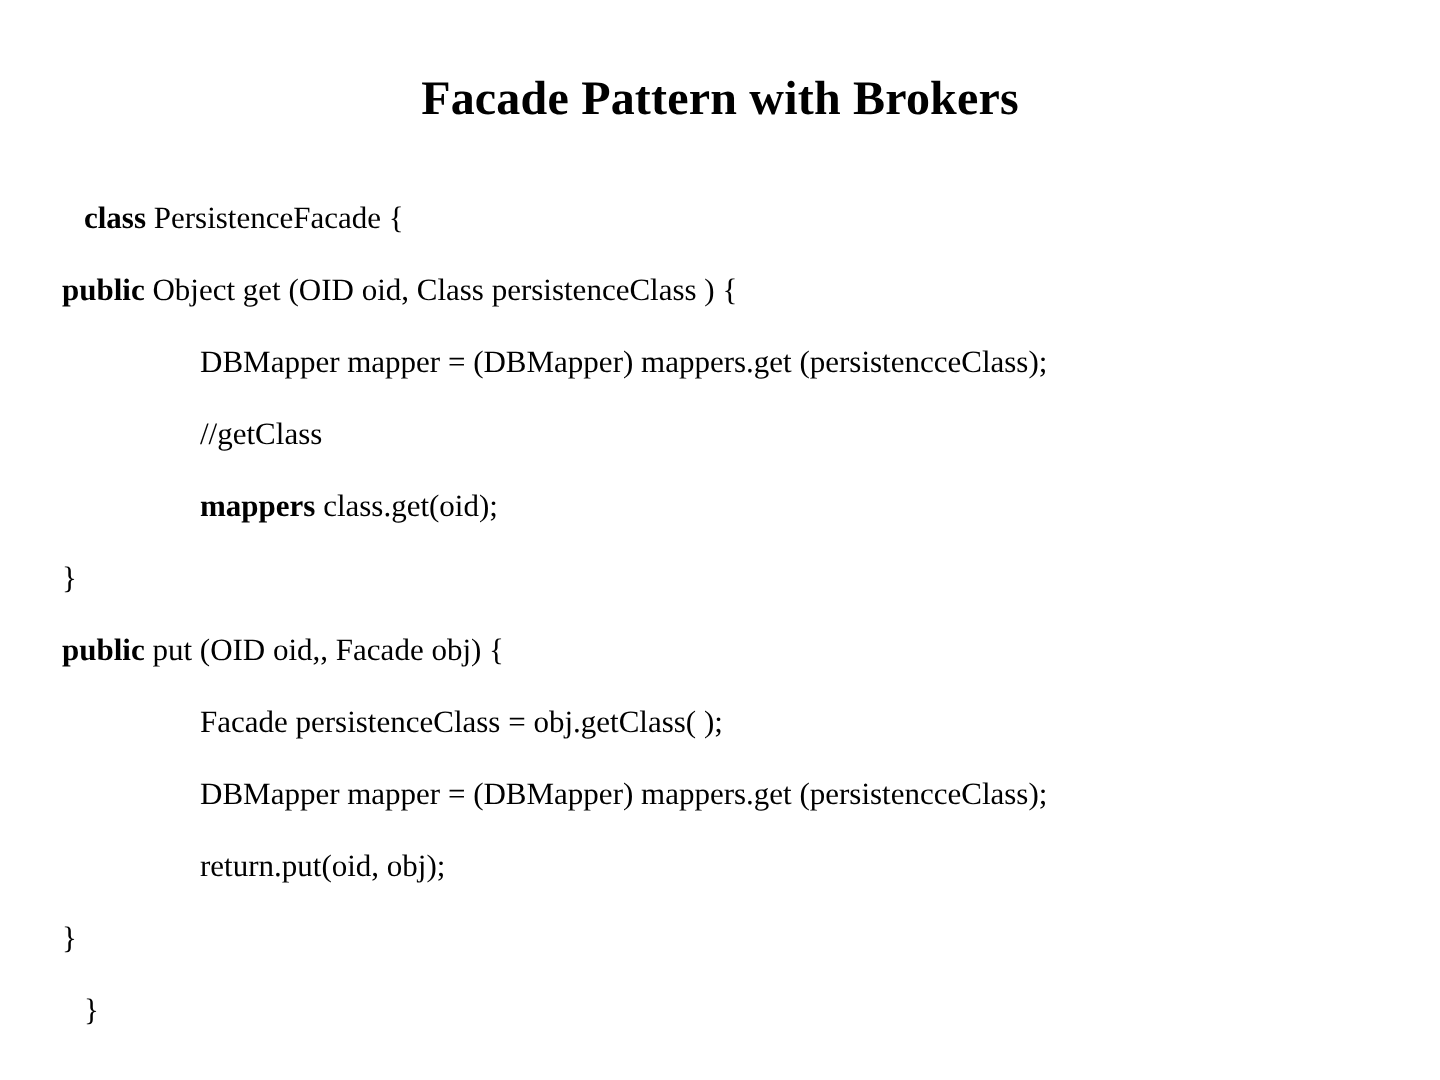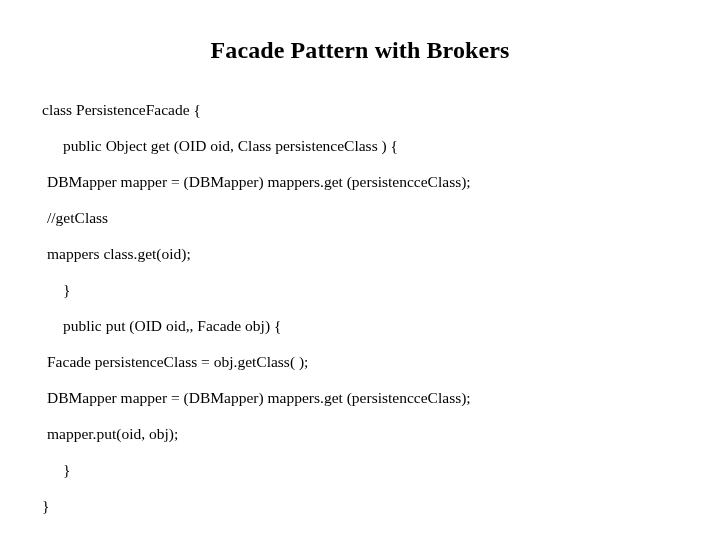--- a/index.html
+++ b/index.html
@@ -42,41 +42,41 @@
     width: 720px;
   }
   .code-line {
     font-size: 15.5px;
     line-height: 36px;
     height: 36px;
     white-space: pre;
     color: #000000;
   }
   .indent-0 { padding-left: 42px; }
-  .indent-1 { padding-left: 63px; }
-  .indent-2 { padding-left: 47px; }
+  .indent-1 { padding-left: 31px; }
+  .indent-2 { padding-left: 100px; }
   .kw {
-    font-weight: normal;
+    font-weight: bold;
   }
 </style>
 </head>
 <body>
 
 <div id="slide">
 
   <div id="slide-title">Facade Pattern with Brokers</div>
 
   <div id="code-block">
       <div class="code-line indent-0"><span class="kw">class</span><span> PersistenceFacade {</span></div>
       <div class="code-line indent-1"><span class="kw">public</span><span> Object get (OID oid, Class persistenceClass ) {</span></div>
       <div class="code-line indent-2"><span>DBMapper mapper = (DBMapper) mappers.get (persistencceClass);</span></div>
       <div class="code-line indent-2"><span>//getClass</span></div>
       <div class="code-line indent-2"><span class="kw">mappers</span><span> class.get(oid);</span></div>
       <div class="code-line indent-1"><span>}</span></div>
       <div class="code-line indent-1"><span class="kw">public</span><span> put (OID oid,, Facade obj) {</span></div>
       <div class="code-line indent-2"><span>Facade persistenceClass = obj.getClass( );</span></div>
       <div class="code-line indent-2"><span>DBMapper mapper = (DBMapper) mappers.get (persistencceClass);</span></div>
-      <div class="code-line indent-2"><span>mapper.put(oid, obj);</span></div>
+      <div class="code-line indent-2"><span>return.put(oid, obj);</span></div>
       <div class="code-line indent-1"><span>}</span></div>
       <div class="code-line indent-0"><span>}</span></div>
     </div>
 
 </div>
 
 </body></html>

